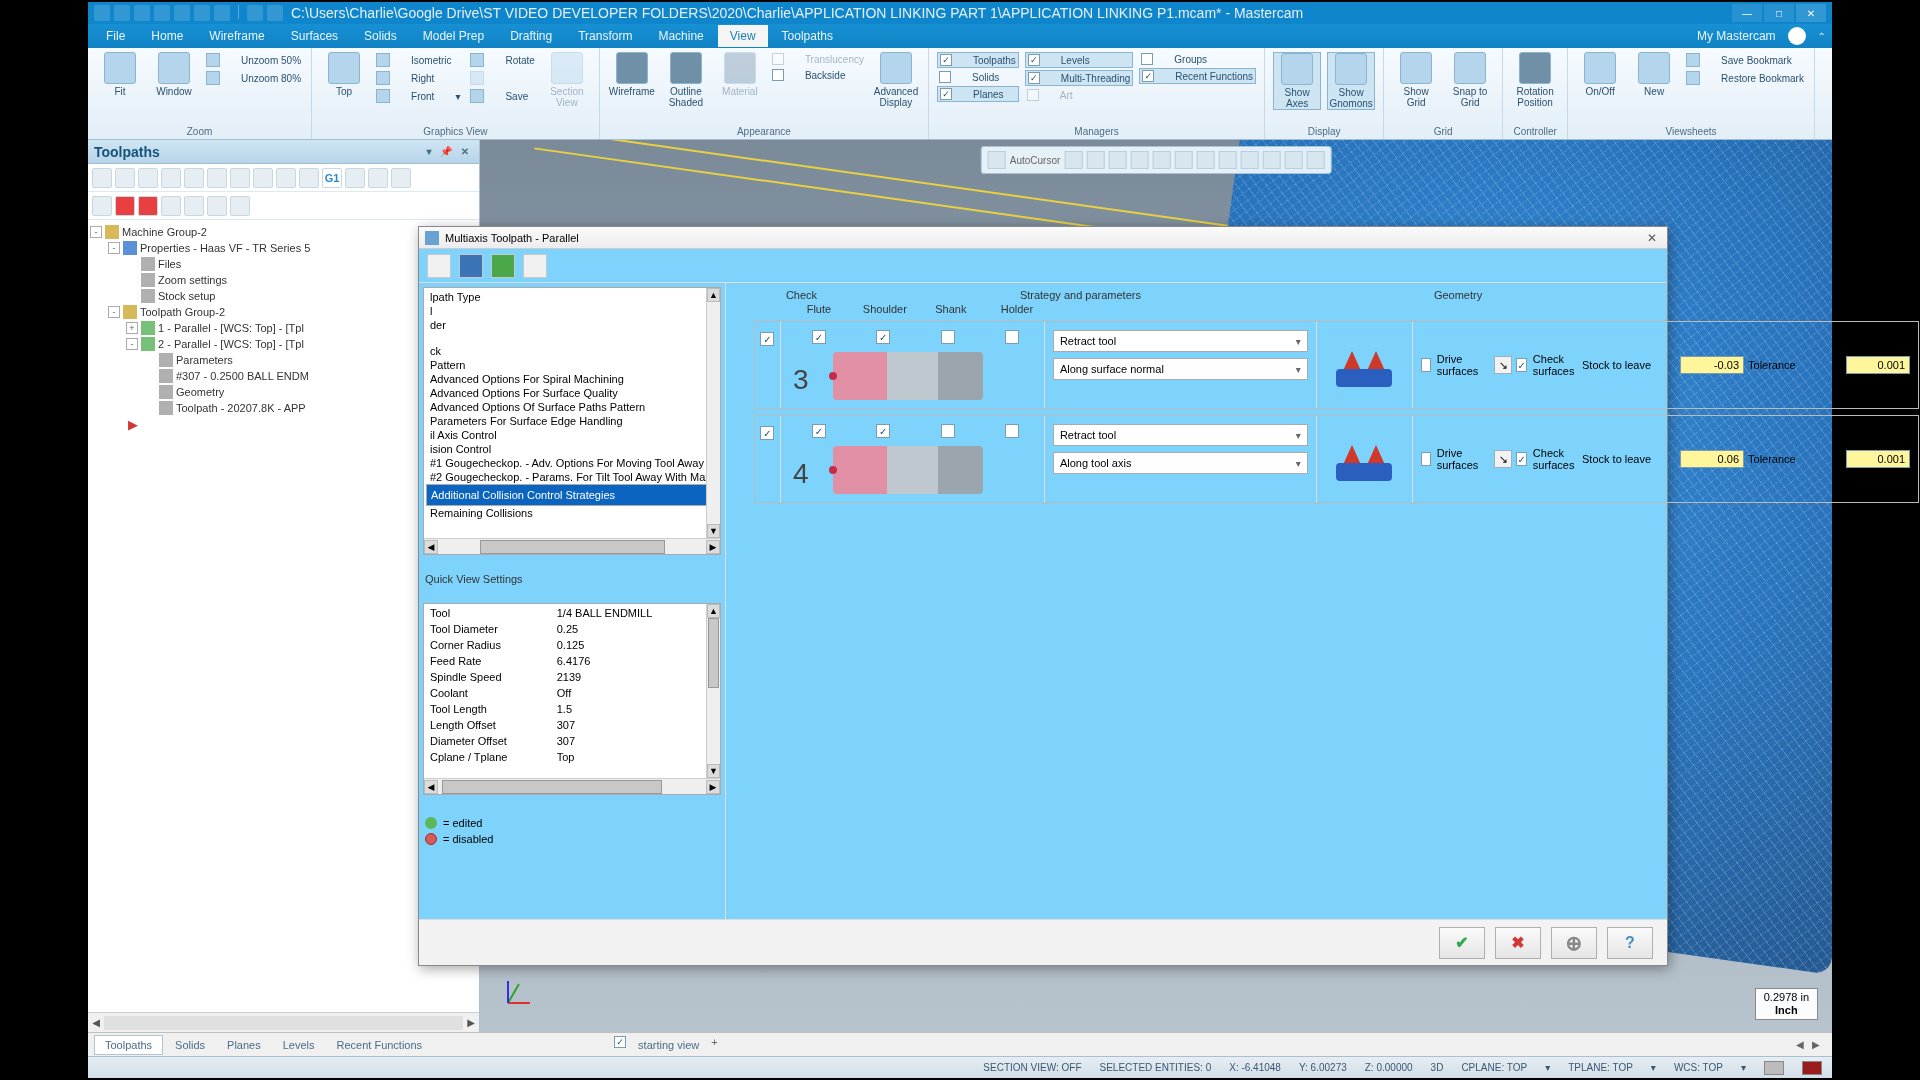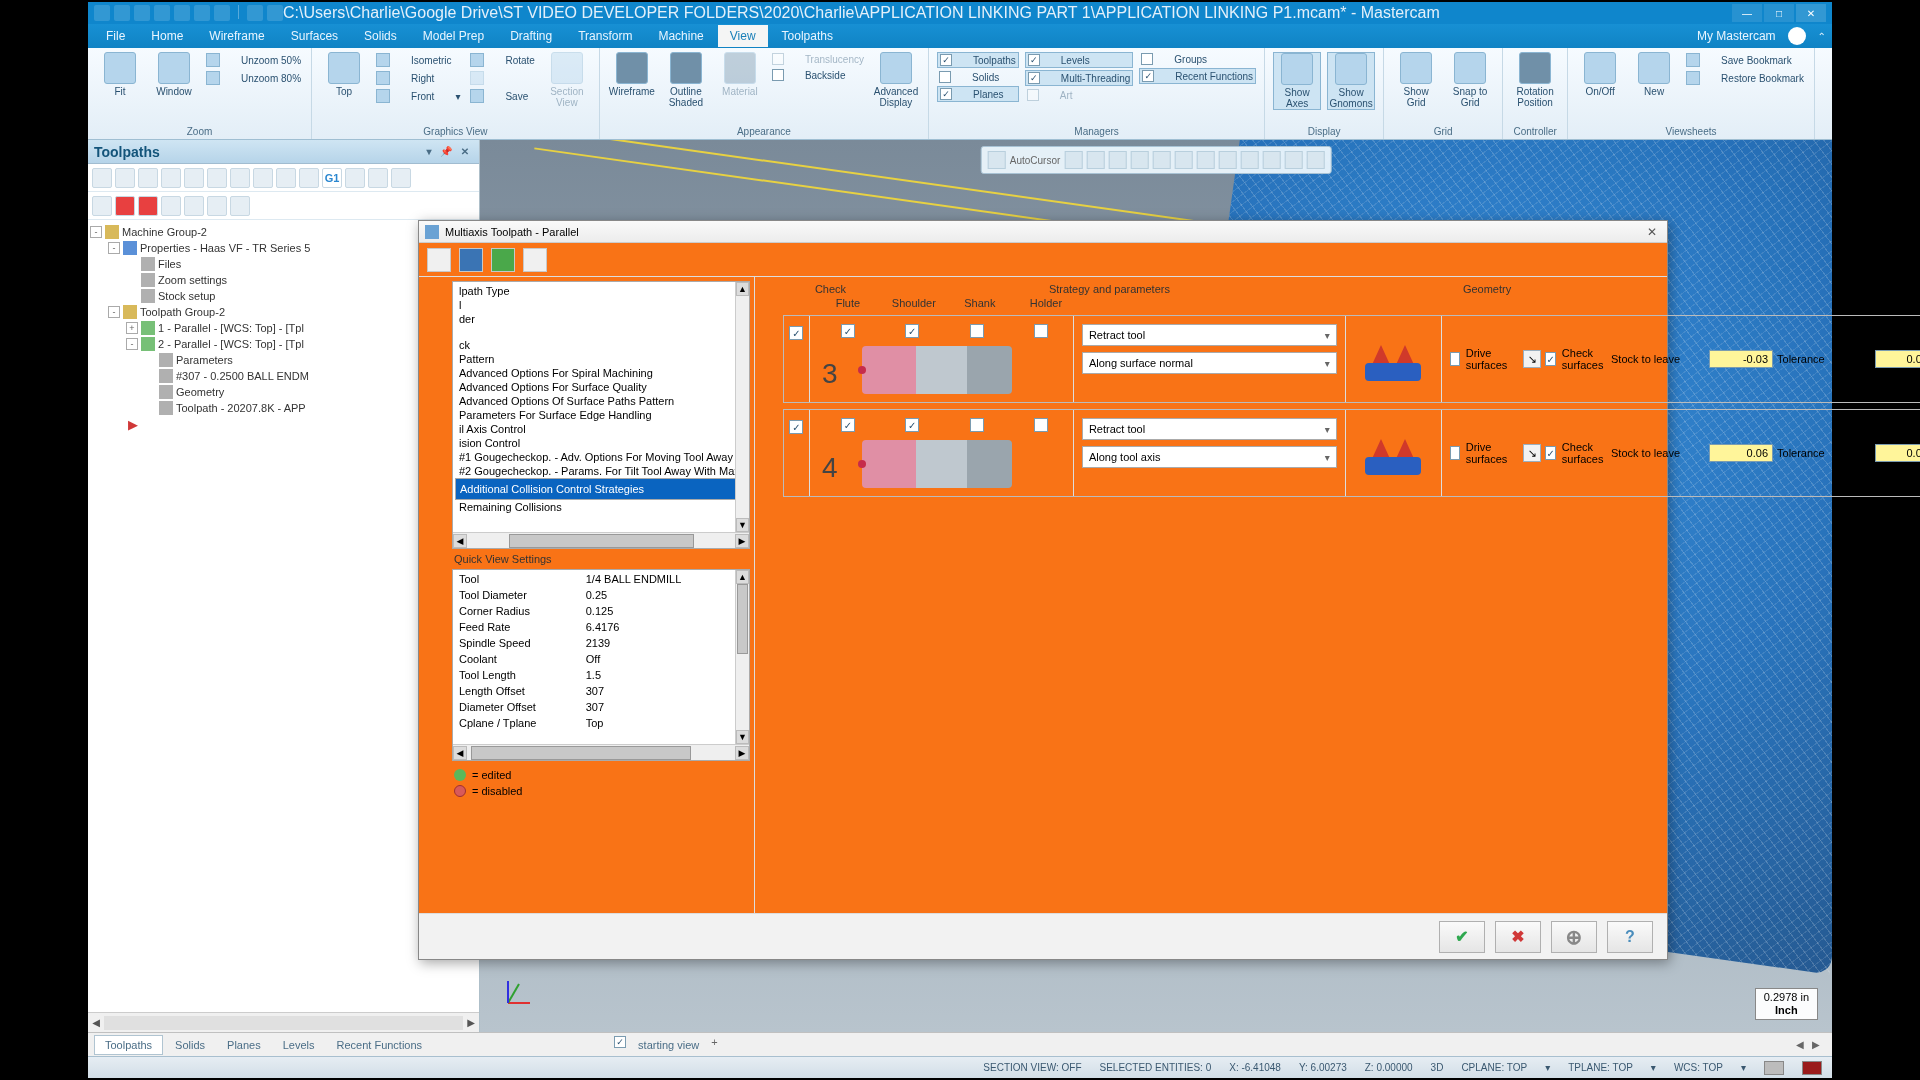--- a/index.html
+++ b/index.html
@@ -5,21 +5,21 @@
 * { box-sizing: border-box; margin: 0; padding: 0; font-family: 'Segoe UI', Tahoma, sans-serif; }
 body { background: #e8e8e8; width: 1920px; height: 1080px; overflow: hidden; position: relative; }
 
 .outer-frame { position: absolute; top: 0; left: 0; right: 0; bottom: 0; background: #000; }
 .app-window { position: absolute; top: 2px; left: 88px; right: 88px; bottom: 2px; background: #fff; display: flex; flex-direction: column; }
 
 
 .title-bar { height: 22px; background: linear-gradient(180deg,#0f86cc,#0f86cc); display: flex; align-items: center; padding: 0 6px; color: #fff; font-size: 11px; }
 .title-bar .qat { display: flex; gap: 4px; }
 .title-bar .qat .qicon { width: 16px; height: 16px; background: rgba(255,255,255,.15); border-radius: 2px; }
-.title-bar .title-text { flex: 1; text-align: left; white-space: nowrap; overflow: hidden; text-overflow: ellipsis; font-size: 16px; color: #e3f0fa; }
+.title-bar .title-text { flex: 1; text-align: left; padding-left: 8px; white-space: nowrap; overflow: hidden; text-overflow: ellipsis; font-size: 14px; color: #e3f0fa; }
 .title-bar .win-btns { display: flex; gap: 2px; }
 .title-bar .win-btn { width: 30px; height: 18px; background: rgba(255,255,255,.1); display:flex; align-items:center; justify-content:center; font-size:10px; color:#fff; }
 .title-bar .win-btn.close { background: rgba(255,255,255,.15); color:#fff; }
 
 
 .ribbon-tabs { height: 24px; background: linear-gradient(180deg,#1790d4,#1083c4); display: flex; align-items: center; padding-left: 6px; gap: 2px; font-size: 12px; }
 .ribbon-tabs .tab { padding: 4px 12px; color: #e8f5ff; cursor: pointer; }
 .ribbon-tabs .tab.active { background: #f5f5f5; color: #1a7fb8; }
 .ribbon-tabs .spacer { flex: 1; }
 .ribbon-tabs .my { color: #e8f5ff; padding-right: 10px; font-size: 12px; }
@@ -83,29 +83,29 @@
 .bottom-tabs .btab.active { background:#fff; border:1px solid #b0c4d1; }
 .bottom-tabs .vp-tabs { margin-left:180px; display:flex; gap:2px; }
 .bottom-tabs .spacer2 { flex:1; }
 .bottom-tabs .tarrow { width:14px; font-size:10px; color:#666; cursor:pointer; }
 
 
 .status-bar { height:22px; background: linear-gradient(#e6edf3,#d2dee7); border-top:1px solid #a8bfcf; display:flex; align-items:center; padding:0 10px; font-size:10px; color:#3a5870; gap:18px; }
 .status-bar .sp { flex:1; }
 
 
-.dialog { position:absolute; left:330px; top:218px; width:1250px; height:740px; background:#f97316; border:1px solid #888; box-shadow: 2px 3px 12px rgba(0,0,0,.35); display:flex; flex-direction:column; font-size:11px; }
+.dialog { position:absolute; left:330px; top:224px; width:1250px; height:740px; background:#7dd3fc; border:1px solid #888; box-shadow: 2px 3px 12px rgba(0,0,0,.35); display:flex; flex-direction:column; font-size:11px; }
 .dlg-title { height:22px; background: linear-gradient(#fafafa,#ececec); border-bottom:1px solid #ccc; display:flex; align-items:center; padding:0 6px; gap:6px; }
 .dlg-title .dicn { width:14px; height:14px; background:#6aa2d4; }
 .dlg-title .clsx { margin-left:auto; width:18px; height:18px; display:flex; align-items:center; justify-content:center; cursor:pointer; font-size:12px; color:#555; }
 .dlg-toolbar { height:34px; display:flex; align-items:center; padding:0 8px; gap:8px; border-bottom:1px solid #ddd; }
 .dlg-tbicn { width:24px; height:24px; border:1px solid #c8c8c8; background:#f0f0f0; cursor:pointer; }
 
 .dlg-body { flex:1; display:flex; }
-.dlg-left { width:312px; border-right:1px solid #ddd; display:flex; flex-direction:column; padding:4px; gap:4px;margin-left:29px; }
+.dlg-left { width:312px; border-right:1px solid #ddd; display:flex; flex-direction:column; padding:4px; gap:18px; }
 .tree-box { border:1px solid #aaa; height:268px; position:relative; background:#fff; overflow:hidden; }
 .tree-box .treelist { padding:2px 2px; font-size:11px; }
 .treelist .trow { padding:1px 4px; white-space:nowrap; cursor:pointer; }
 .treelist .trow.sel { background:#0a64c0; color:#fff; }
 .tree-vscroll { position:absolute; right:0; top:0; width:14px; bottom:16px; background:#efefef; border-left:1px solid #ccc; }
 .tree-vscroll .varrow { height:14px; background:#dcdcdc; border:1px solid #bbb; font-size:9px; display:flex; align-items:center; justify-content:center; cursor:pointer; }
 .tree-hscroll { position:absolute; left:0; right:0; bottom:0; height:16px; background:#efefef; border-top:1px solid #ccc; display:flex; align-items:center; }
 .tree-hscroll .harrow { width:14px; height:14px; background:#dcdcdc; border:1px solid #bbb; font-size:9px; display:flex; align-items:center; justify-content:center; cursor:pointer; }
 .tree-hscroll .htrack { flex:1; position:relative; height:14px; }
 .tree-hscroll .hthumb { position:absolute; left:42px; width:185px; top:0; height:14px; background:#c8c8c8; border:1px solid #999; }

